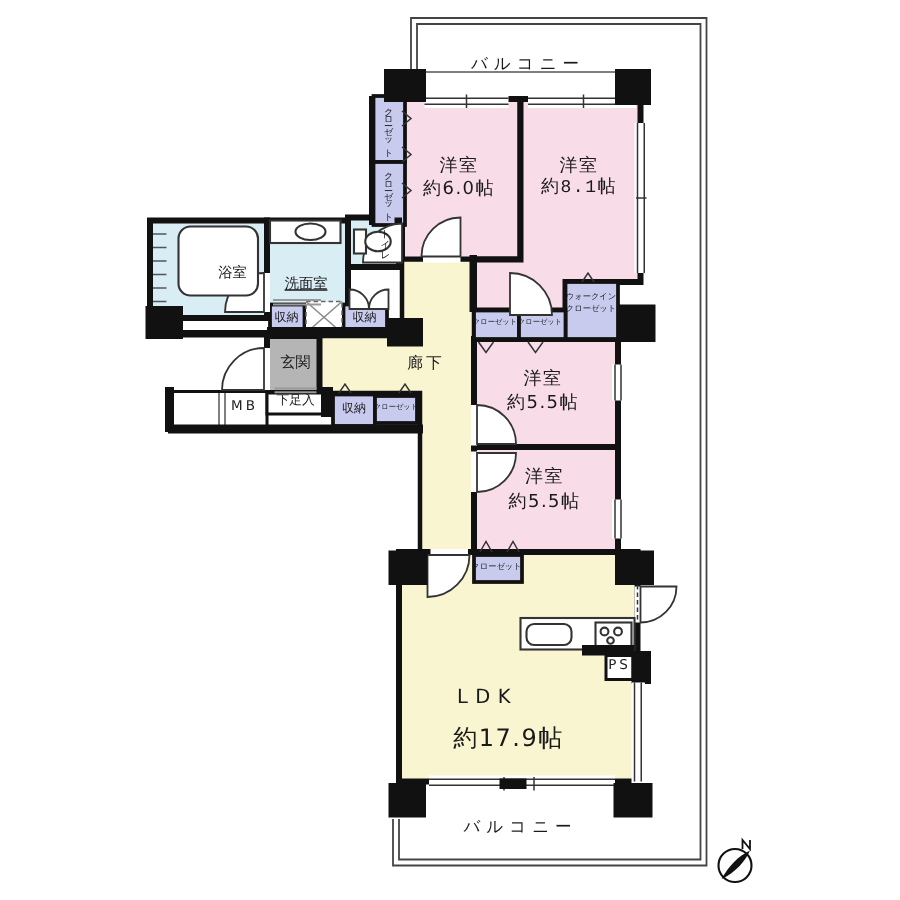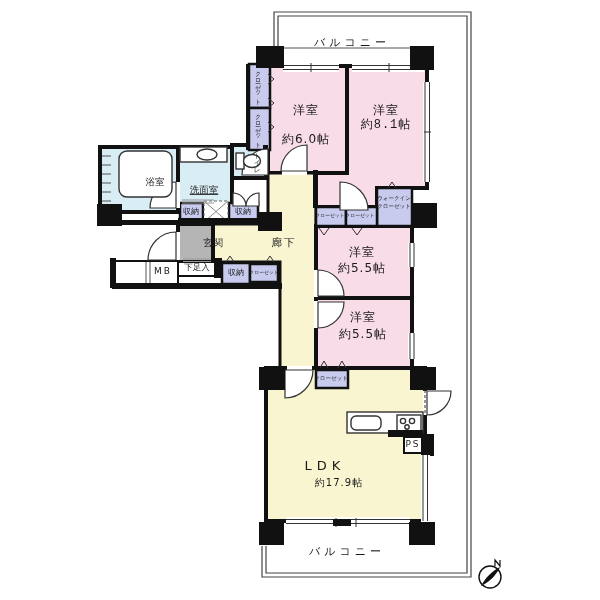--- a/index.html
+++ b/index.html
@@ -188,38 +188,38 @@
     <circle cx="490" cy="577" r="11" fill="#fff" stroke="#111" stroke-width="1.4"></circle>
     <path d="M481,586 C486,577 492,571 500,567 C497,574 490,582 481,586 Z" fill="#111"></path>
     <path d="M495,566 L495,560 L500,566 L500,560" stroke="#111" stroke-width="1.2" fill="none"></path>
   </g>
 </svg>
 
   <div class="lbl" style="left:352px;top:43px;font-size:11px;letter-spacing:4px;">バルコニー</div>
   <div class="lbl" style="left:347px;top:552px;font-size:11px;letter-spacing:4px;">バルコニー</div>
 
   <div class="lbl rm" style="left:306px;top:111px;">洋室</div>
-  <div class="lbl rm" style="left:306px;top:140px;">約6.0帖</div>
+  <div class="lbl rm" style="left:306px;top:126px;">約6.0帖</div>
 
   <div class="lbl rm" style="left:386px;top:111px;">洋室</div>
   <div class="lbl rm" style="left:386px;top:126px;font-family:Liberation Mono, monospace;">約8.1帖</div>
 
   <div class="lbl rm" style="left:362px;top:253px;">洋室</div>
   <div class="lbl rm" style="left:362px;top:269px;">約5.5帖</div>
 
   <div class="lbl rm" style="left:363px;top:318px;">洋室</div>
   <div class="lbl rm" style="left:363px;top:335px;">約5.5帖</div>
 
   <div class="lbl" style="left:325px;top:466px;font-size:13px;letter-spacing:5px;">LDK</div>
-  <div class="lbl" style="left:339px;top:482px;font-size:10px;letter-spacing:1px;">約17.9帖</div>
-
-  <div class="lbl wbg" style="left:155px;top:183px;font-size:9.5px;font-family:Liberation Mono, monospace;">浴室</div>
+  <div class="lbl" style="left:339px;top:493px;font-size:16px;letter-spacing:1px;">約17.9帖</div>
+
+  <div class="lbl wbg" style="left:155px;top:183px;font-size:9.5px;">浴室</div>
   <div class="lbl" style="left:204px;top:190px;font-size:9.5px;text-decoration:underline;">洗面室</div>
   <div class="vlbl" style="left:252px;top:148px;font-size:6.5px;">トイレ</div>
-  <div class="lbl" style="left:213px;top:242px;font-size:10px;">玄関</div>
+  <div class="lbl" style="left:197px;top:242px;font-size:10px;">玄関</div>
   <div class="lbl" style="left:284px;top:243px;font-size:10.5px;letter-spacing:2px;">廊下</div>
 
   <div class="vlbl" style="left:253px;top:67px;font-size:6px;">クローゼット</div>
   <div class="vlbl" style="left:253px;top:110px;font-size:6px;">クローゼット</div>
 
   <div class="lbl" style="left:191px;top:212px;font-size:8px;">収納</div>
   <div class="lbl" style="left:243px;top:212px;font-size:8px;">収納</div>
   <div class="lbl" style="left:163px;top:272px;font-size:9px;letter-spacing:2px;">MB</div>
   <div class="lbl" style="left:197px;top:268px;font-size:8.5px;">下足入</div>
   <div class="lbl" style="left:236px;top:273px;font-size:8px;">収納</div>

